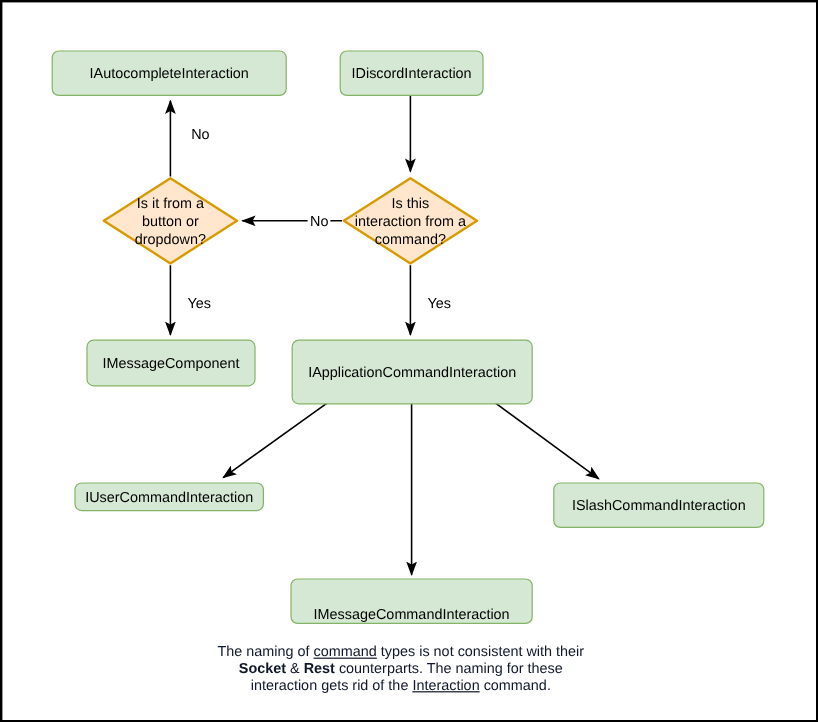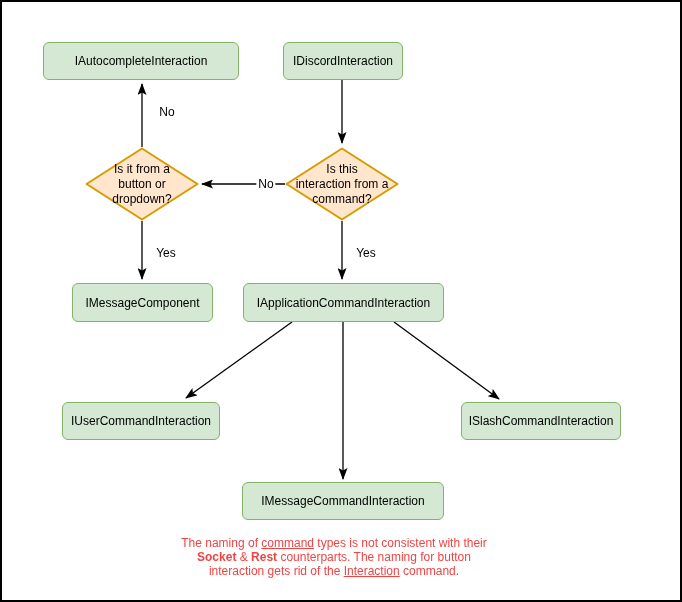--- a/index.html
+++ b/index.html
@@ -41,21 +41,21 @@
     padding:0 2px;
     font-size:12px;color:#000;
     z-index:3;
     margin-left:24px;
   }
   .caption{
     position:absolute;
     left:332px;top:534px;
     transform:translateX(-50%);
     text-align:center;
-    font-size:12px;line-height:14px;color:#ef4444;
+    font-size:12px;line-height:14px;color:#0f172a;
     white-space:nowrap;
   }
   .caption .u{text-decoration:underline;}
   .caption .b{font-weight:bold;}
 </style>
 </head>
 <body>
 
 <div class="canvas">
 
@@ -102,40 +102,40 @@
       <span>Is this</span>
       <span>interaction from a</span>
       <span>command?</span>
     </div>
   </div>
 
   <div class="node box" style="left:70px;top:281px;width:141px;height:39px;align-items:center;">
     <span>IMessageComponent</span>
   </div>
 
-  <div class="node box" style="left:241px;top:281px;width:201px;height:39px;">
+  <div class="node box" style="left:241px;top:281px;width:201px;height:54px;">
     <span>IApplicationCommandInteraction</span>
   </div>
 
-  <div class="node box" style="left:60px;top:400px;width:158px;height:38px;">
+  <div class="node box" style="left:60px;top:400px;width:158px;height:24px;">
     <span>IUserCommandInteraction</span>
   </div>
 
-  <div class="node box" style="left:459px;top:400px;width:160px;height:38px;">
+  <div class="node box" style="left:459px;top:400px;width:176px;height:38px;">
     <span>ISlashCommandInteraction</span>
   </div>
 
-  <div class="node box" style="left:240px;top:480px;width:202px;height:38px;">
+  <div class="node box" style="left:240px;top:480px;width:202px;height:38px;align-items:flex-end;">
     <span>IMessageCommandInteraction</span>
   </div>
 
   <div class="edge-label" style="left:141px;top:110px;">No</div>
   <div class="edge-label" style="left:240px;top:182px;">No</div>
   <div class="edge-label" style="left:140px;top:251px;">Yes</div>
   <div class="edge-label" style="left:340px;top:251px;">Yes</div>
 
   <div class="caption">
     <div><span>The naming of </span><span class="u">command</span><span> types is not consistent with their</span></div>
-    <div><span class="b">Socket</span><span> &amp; </span><span class="b">Rest</span><span> counterparts. The naming for button</span></div>
+    <div><span class="b">Socket</span><span> &amp; </span><span class="b">Rest</span><span> counterparts. The naming for these</span></div>
     <div><span>interaction gets rid of the </span><span class="u">Interaction</span><span> command.</span></div>
   </div>
 
 </div>
 
 </body></html>

